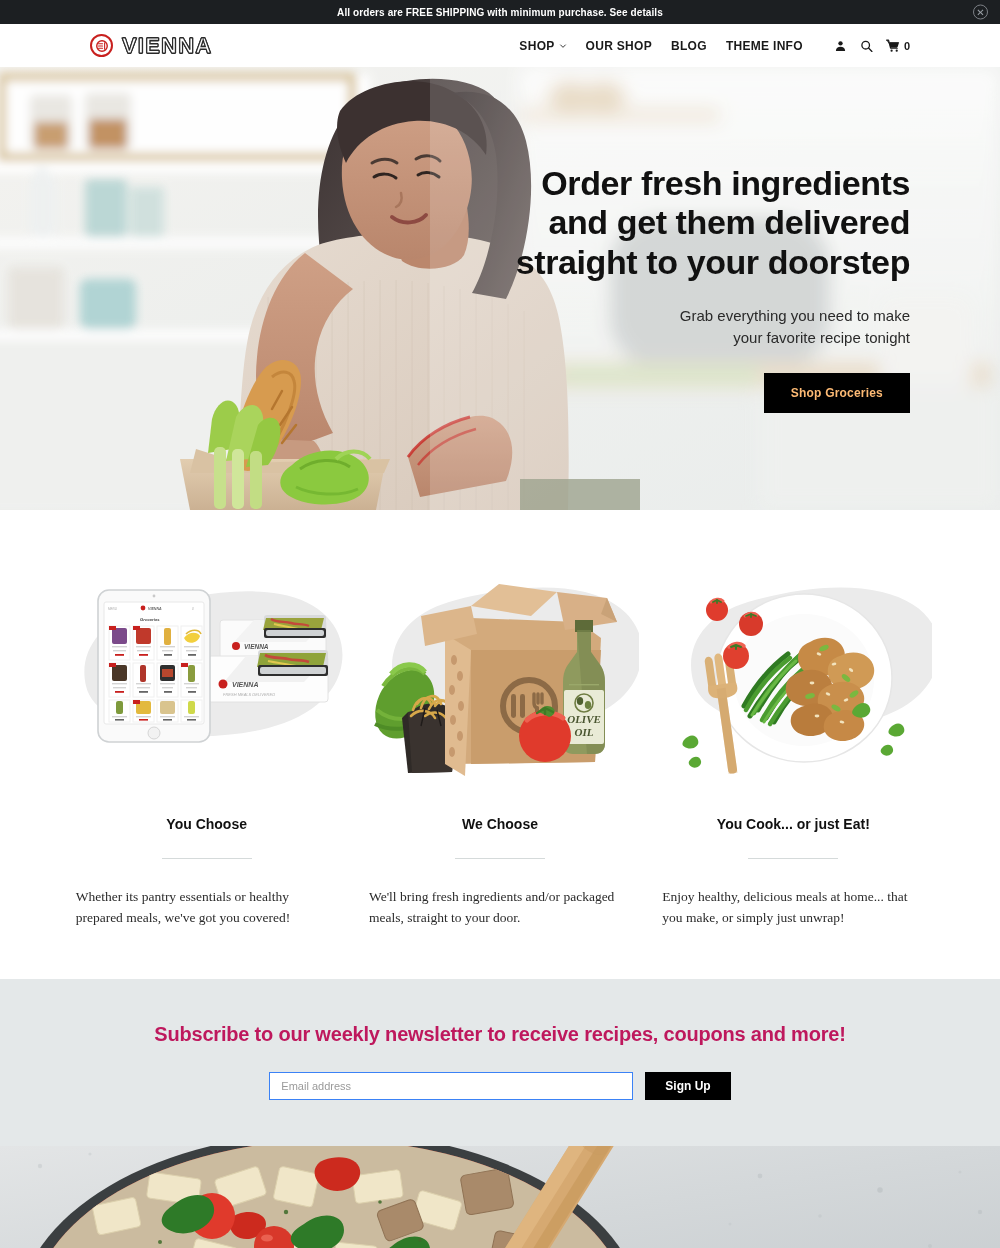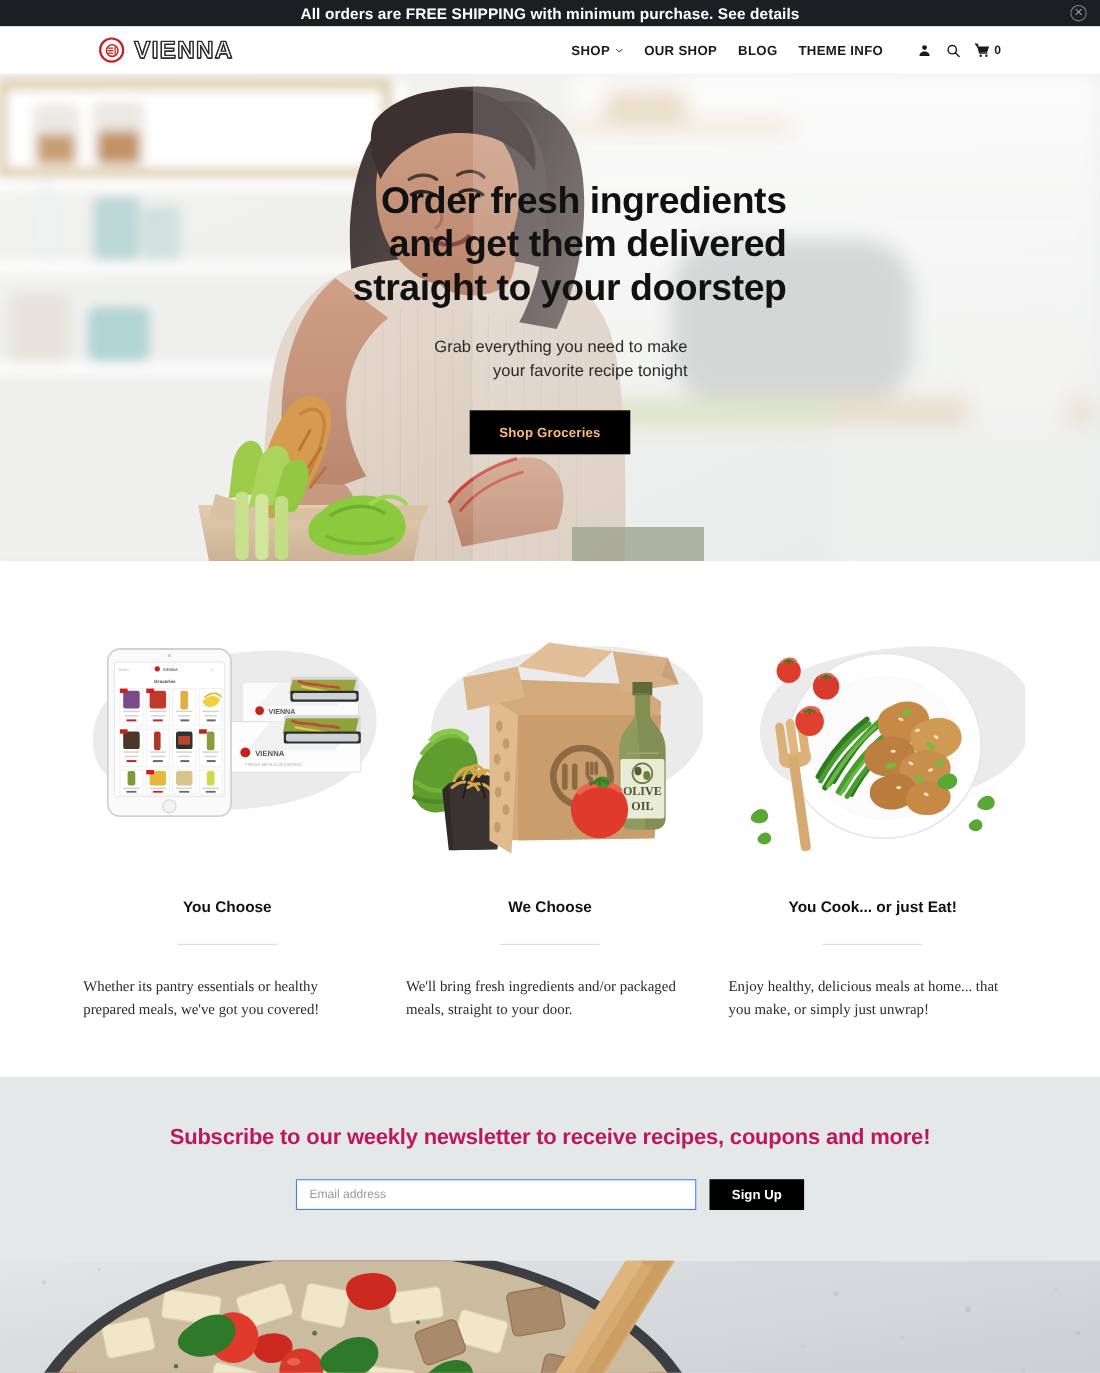--- a/index.html
+++ b/index.html
@@ -10,21 +10,21 @@
     color:#1a1a1a;
     -webkit-font-smoothing:antialiased;
   }
 
   
   .announce {
     height:24px; background:#1c1f22; color:#fff;
     display:flex; align-items:center; justify-content:center;
     position:relative;
   }
-  .announce-text { font-size:14px; font-weight:bold; letter-spacing:.1px;text-align:right; }
+  .announce-text { font-size:10px; font-weight:bold; letter-spacing:.1px;text-align:right; }
   .announce-close {
     position:absolute; right:12px; top:50%; transform:translateY(-50%);
     width:15px; height:15px; border:1px solid #7c8086; border-radius:50%;
     display:flex; align-items:center; justify-content:center;
     color:#9aa0a6; font-size:10px; line-height:1; cursor:pointer;
   }
 
   
   .header {
     height:43px; background:#fff; display:flex; align-items:center;
@@ -58,21 +58,21 @@
   .cart-count { font-size:11px; font-weight:bold; color:#1a1a1a; }
 
   
   .hero {
     height:443px; position:relative; overflow:hidden;
     background:#eef0ef;
   }
   .hero-photo { position:absolute; inset:0; }
   .hero-inner {
     position:absolute; inset:0; padding:0 90px;
-    display:flex; flex-direction:column; align-items:center;
+    display:flex; flex-direction:column; align-items:flex-end;
     justify-content:center; text-align:right;
   }
   .hero-title {
     font-size:34px; font-weight:bold; line-height:1.17;
     color:#111; max-width:430px; letter-spacing:-.4px;
   }
   .hero-sub {
     margin-top:22px; font-size:15px; line-height:1.45;
     color:#2a2a2a; max-width:250px;
   }
@@ -83,21 +83,21 @@
   }
 
   
   .features {
     background:#fff; padding:58px 60px 50px;
     display:flex; gap:0;
   }
   .feature { flex:1; display:flex; flex-direction:column; align-items:center; }
   .feature-art {
     width:278px; height:215px; position:relative;
-    display:flex; align-items:center; justify-content:center;
+    display:flex; align-items:center; justify-content:center;font-style:italic;
   }
   .feature-title {
     margin-top:33px; font-size:14px; font-weight:bold; color:#111;
     text-align:center;
   }
   .feature-rule {
     width:90px; height:1px; background:#d5dada; margin:26px 0 0;
   }
   .feature-text {
     margin-top:28px; font-family:"Liberation Serif", serif;

